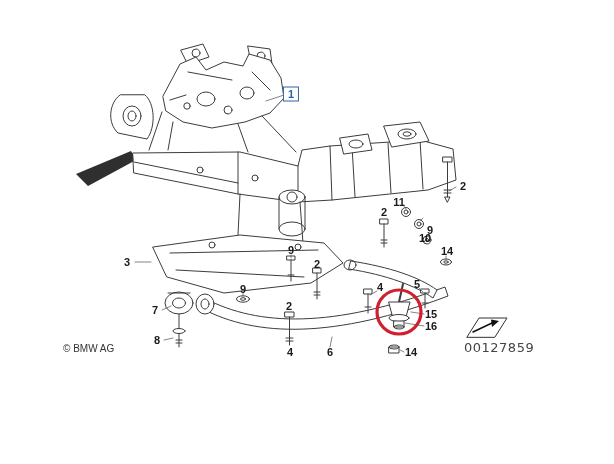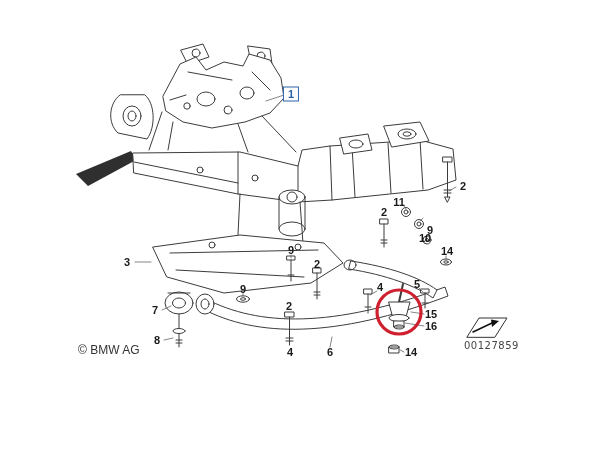--- a/index.html
+++ b/index.html
@@ -10,24 +10,24 @@
   svg.art{position:absolute;left:0;top:0;}
   .callout{
     position:absolute;transform:translate(-50%,-50%);
     font-weight:bold;font-size:11px;line-height:1;color:#1a1a1a;
     padding:1px 2px;user-select:none;cursor:pointer;background:transparent;
   }
   .callout.boxed{
     border:1.5px solid #2b63a8;color:#2b63a8;background:#fff;padding:1px 4px;
   }
   .copyright{
-    position:absolute;left:63px;top:343px;font-size:12px;color:#333;margin-left:15px;
+    position:absolute;left:63px;top:343px;font-size:10px;color:#333;
   }
   .image-number{
-    position:absolute;left:464px;top:340px;font-size:10px;color:#444;
+    position:absolute;left:464px;top:340px;font-size:13px;color:#444;
     letter-spacing:.5px;font-family:"DejaVu Sans",sans-serif;
   }
 </style>
 </head>
 <body>
 
 <div class="stage">
 
   <svg class="art" width="614" height="464" viewBox="0 0 614 464" fill="none" stroke="#3c3c3c" stroke-width="1" stroke-linejoin="round" stroke-linecap="round">
 

